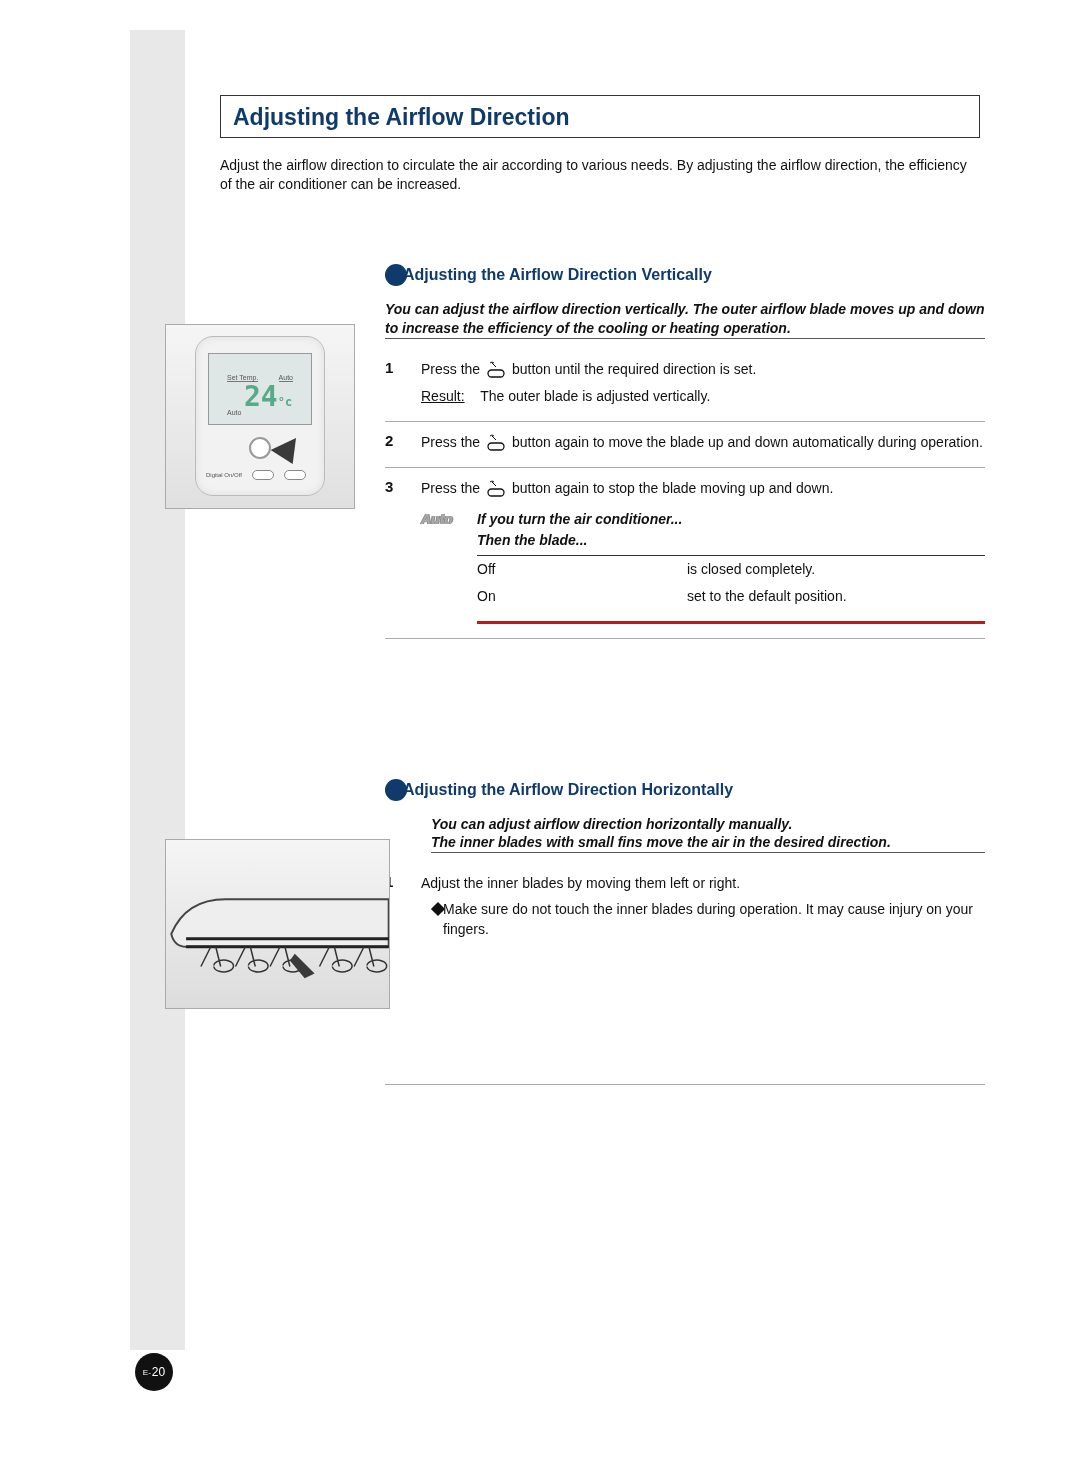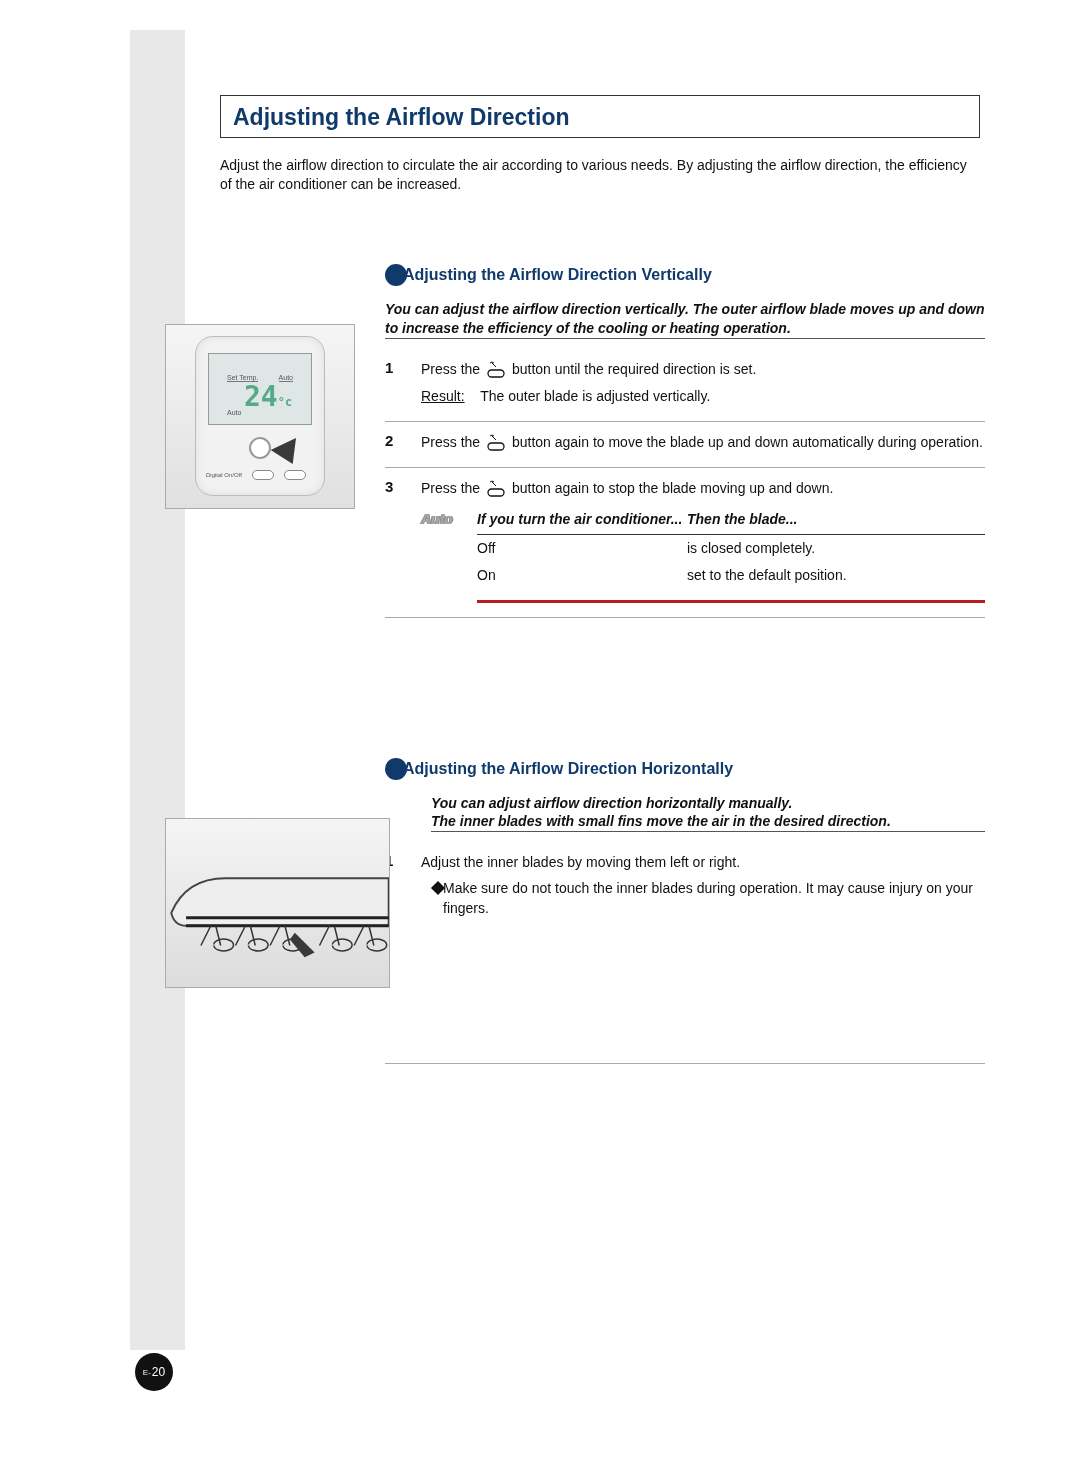--- a/index.html
+++ b/index.html
@@ -112,20 +112,21 @@
   }
   .note-table {
     flex: 1;
   }
   .note-table-header {
     display: flex;
     font-weight: 700;
     font-style: italic;
     border-bottom: 1px solid #333;
     padding-bottom: 4px;
+    flex-direction: column;
   }
   .note-col1 { width: 210px; }
   .note-col2 { flex: 1; }
   .note-table-row {
     display: flex;
     padding: 3px 0;
   }
   .note-table-rows { border-bottom: 3px solid #b91c1c; padding-bottom: 11px; }
   .bullet-line {
     display: flex;

